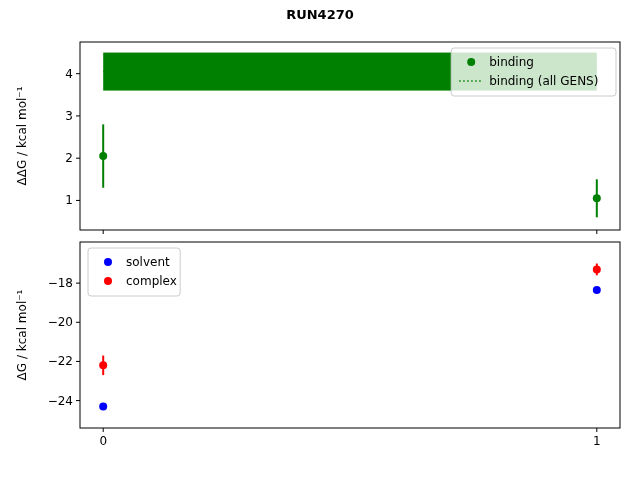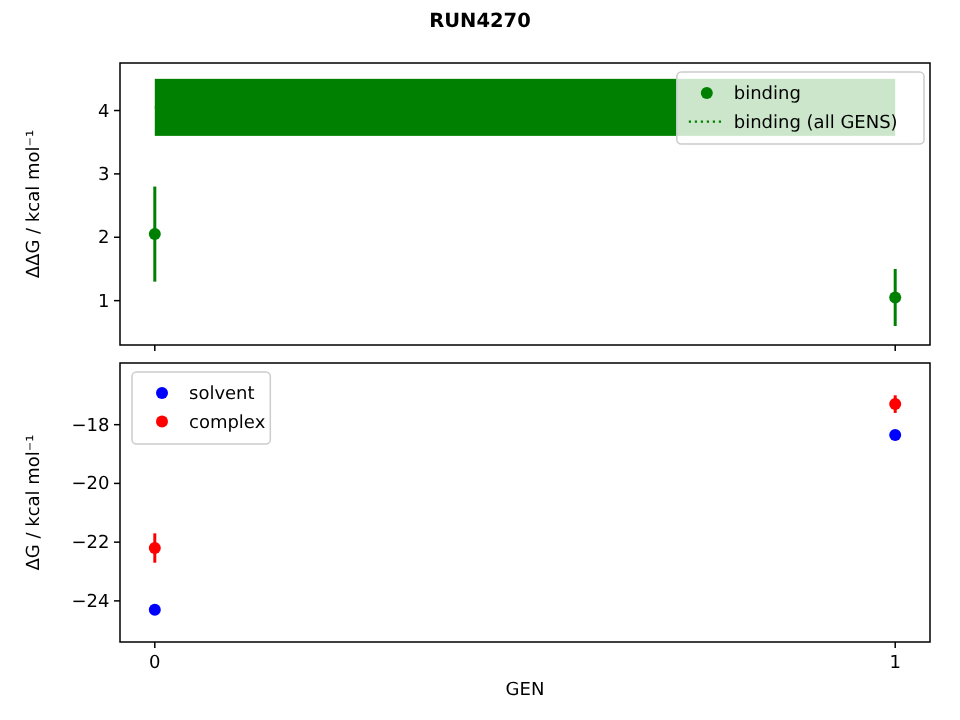--- a/index.html
+++ b/index.html
@@ -65,14 +65,13 @@
       <circle cx="596.800731261426" cy="269.41052631578947" r="4" fill="#ff0000"></circle>
       <rect x="88" y="248" width="92.19999999999999" height="48" rx="3" fill="rgba(255,255,255,0.8)" stroke="#cccccc" stroke-width="1"></rect>
       <circle cx="108" cy="262" r="4" fill="#0000ff"></circle>
       <text x="126" y="266" font-size="12px" fill="#000">solvent</text>
       <circle cx="108" cy="281" r="4" fill="#ff0000"></circle>
       <text x="126" y="285" font-size="12px" fill="#000">complex</text>
     </svg>
   <div id="figure-title">RUN4270</div>
   <div class="ylabel" id="ylabel-top">ΔΔG / kcal mol⁻¹</div>
   <div class="ylabel" id="ylabel-bottom">ΔG / kcal mol⁻¹</div>
-  <div id="xlabel">GEN</div>
 </div>
 
 </body></html>

